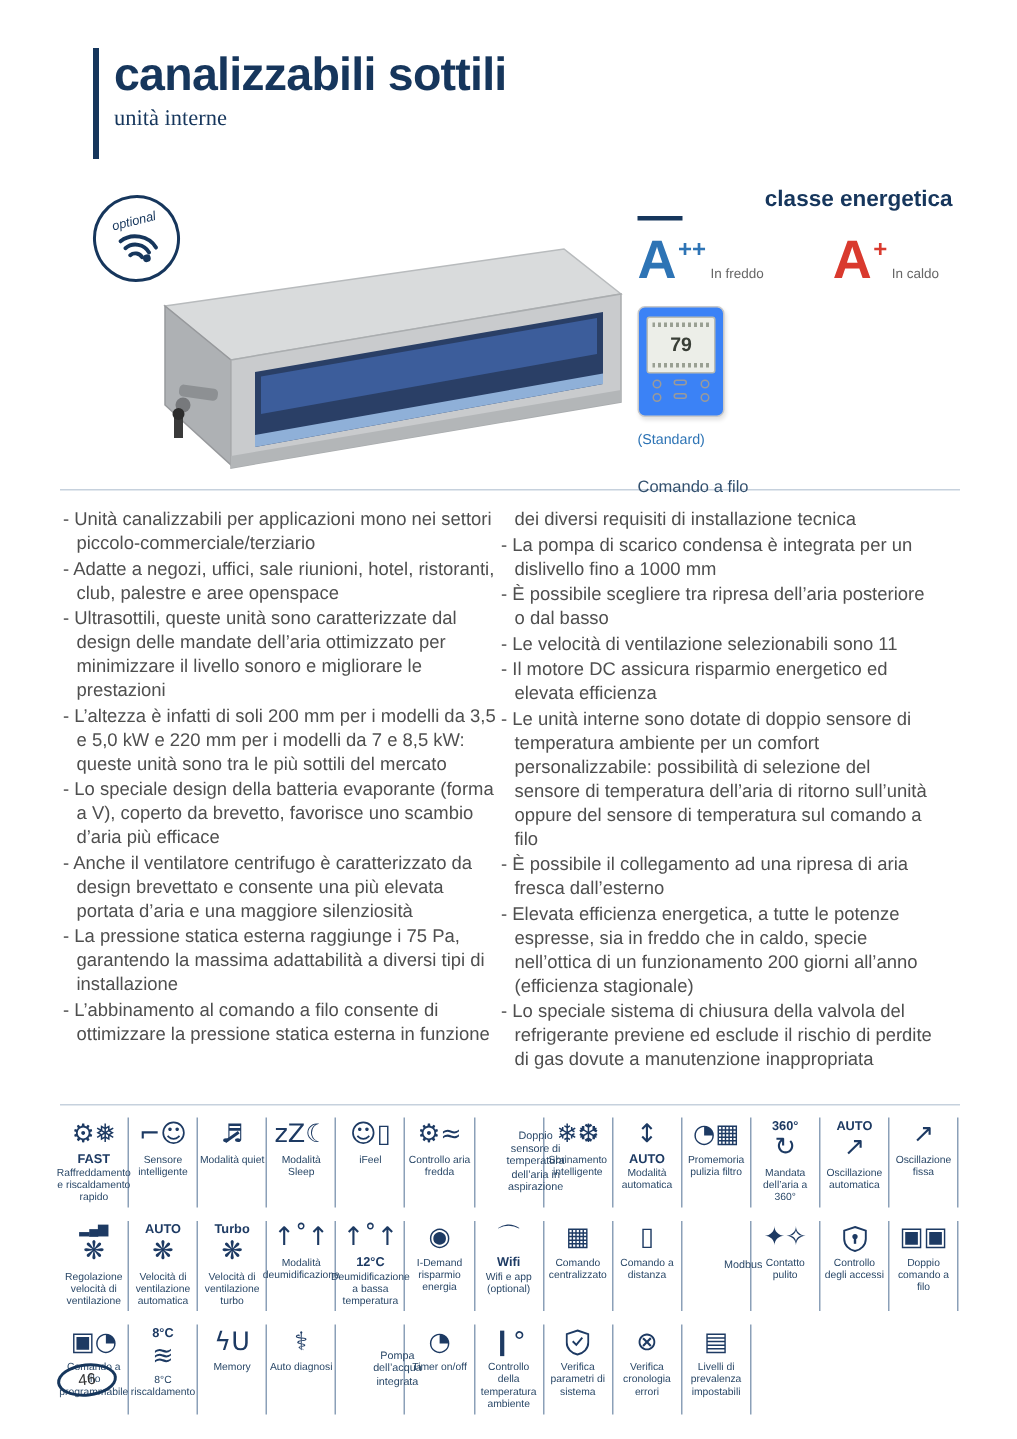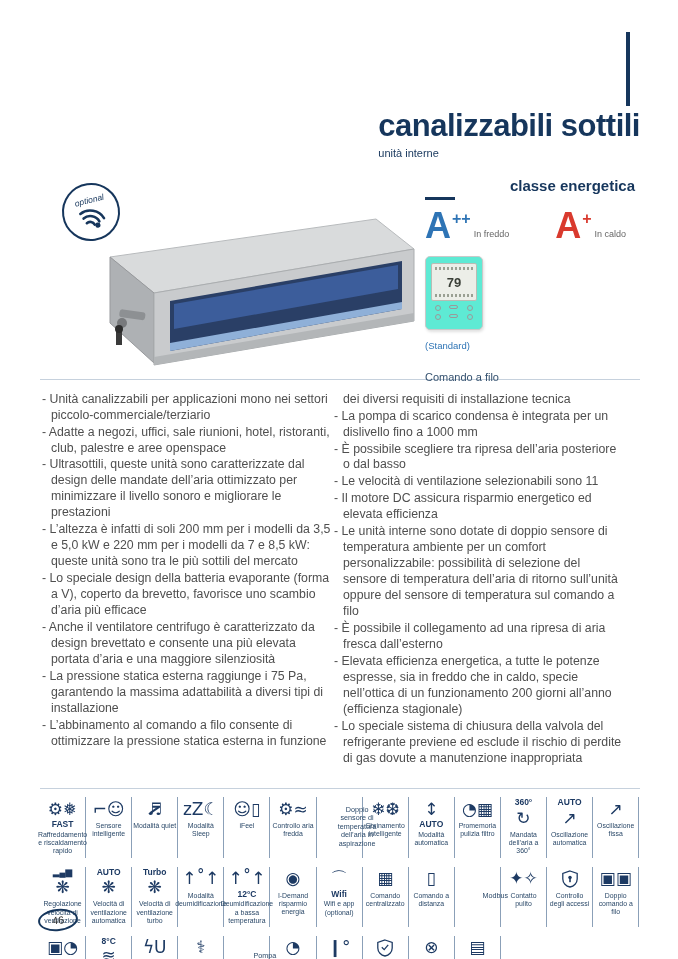--- a/index.html
+++ b/index.html
@@ -8,25 +8,25 @@
   }
   *{box-sizing:border-box; margin:0; padding:0;}
   html,body{background:#ffffff;}
   body{
     width:678px; height:959px; overflow:hidden; position:relative;
     font-family:"Liberation Sans", sans-serif; color:var(--body);
   }
   .page{padding:30px 38px 0 40px;}
 
   
-  .header{display:flex; align-items:flex-end;flex-direction:column;}
+  .header{display:flex; align-items:flex-start;}
   .accent{width:4px; height:74px; background:var(--navy); margin:2px 10px 0 22px;}
   .titles{padding-top:4px;}
   .title{font-size:31px; font-weight:800; letter-spacing:-.5px; color:var(--navy); line-height:1.05;}
-  .subtitle{font-size:11px; color:var(--navy); margin-top:4px;}
+  .subtitle{font-size:15px; color:var(--navy); margin-top:4px;font-family:Liberation Serif, serif;}
 
   
   .product-row{display:flex; margin-top:18px; height:192px;}
   .product-visual{position:relative; width:385px; flex:0 0 385px;}
   .wifi-badge{
     position:absolute; left:22px; top:6px; width:58px; height:58px; border-radius:50%;
     border:2px solid var(--navy); background:#fff; transform:rotate(-8deg);
     display:flex; flex-direction:column; align-items:center; justify-content:center;
     box-shadow:0 0 0 2px #fff;
   }
@@ -39,21 +39,21 @@
   .energy-classes{display:flex; gap:46px; margin-top:12px;}
   .eclass{display:flex; align-items:flex-end;}
   .eclass .big{font-size:36px; font-weight:800; line-height:.8;}
   .eclass .sup{font-size:16px; font-weight:800; margin-left:1px; transform:translateY(-12px);}
   .eclass .elabel{font-size:9px; color:#666; margin-left:3px; margin-bottom:1px;}
   .eclass.cold .big,.eclass.cold .sup{color:var(--blue);}
   .eclass.heat .big,.eclass.heat .sup{color:var(--red);}
 
   .controller{margin-top:16px;}
   .controller-card{
-    width:58px; height:74px; background:#5eead4; border:1px solid #c9c9c9;
+    width:58px; height:74px; background:#3b82f6; border:1px solid #c9c9c9;
     border-radius:5px; box-shadow:1px 2px 3px rgba(0,0,0,.12); padding:6px 5px;
   }
   .controller-screen{
     height:38px; background:#eceee8; border:1px solid #b9bcb4; border-radius:2px;
     position:relative; display:flex; align-items:center; justify-content:center;
   }
   .controller-screen::before, .controller-screen::after{
     content:""; position:absolute; left:3px; right:3px; height:3px;
     background:repeating-linear-gradient(90deg,#9aa093 0 2px,transparent 2px 4px);
   }

